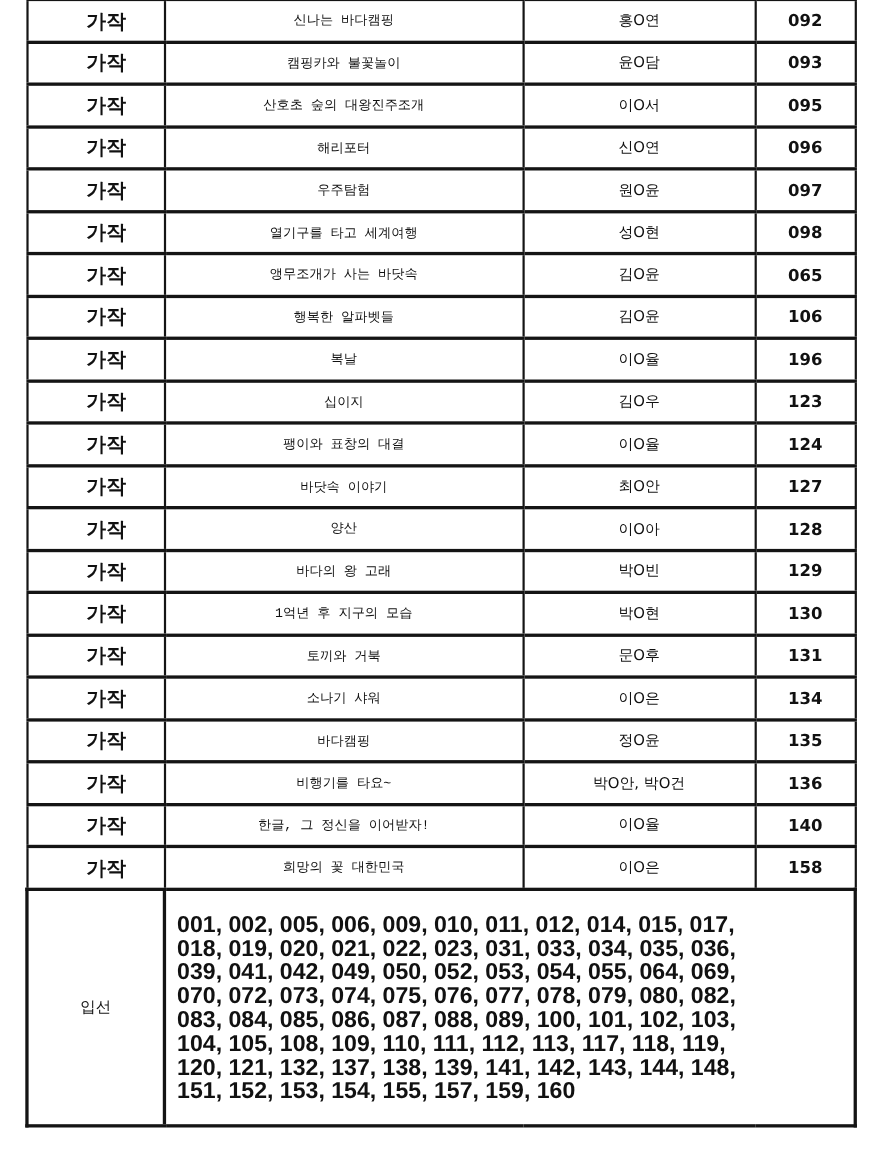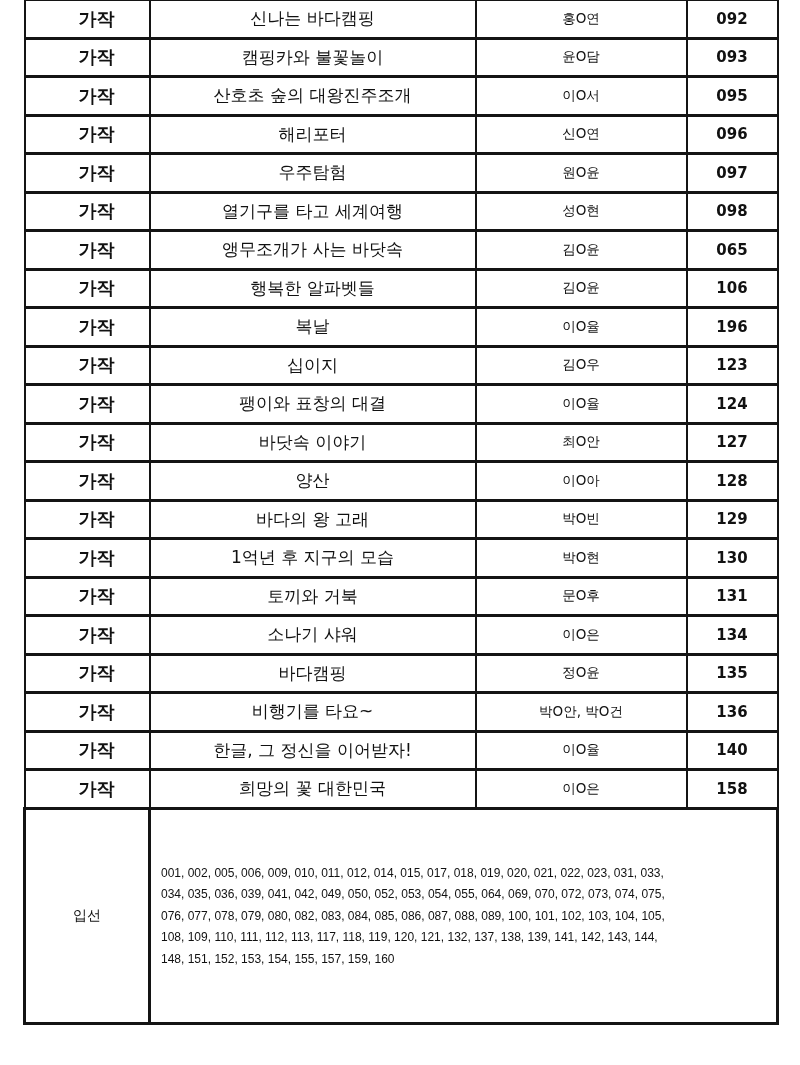--- a/index.html
+++ b/index.html
@@ -39,21 +39,22 @@
     .award-table tr.row td {
       border-top-width: 3px;
     }
     td.grade {
       font-weight: bold;
       font-size: 18px;
       letter-spacing: 0px;
       padding-left: 19px;
     }
     td.title {
-      font-size: 17px;
+      font-size: 12px;
+      font-family: Liberation Mono, monospace;
     }
     td.author {
       font-size: 13.5px;
     }
     td.entry-no {
       font-weight: bold;
       font-size: 15px;
     }
     tr.honorable td {
       border-width: 3px;
@@ -69,25 +70,26 @@
     }
     tr.honorable td.hm-list {
       text-align: left;
       padding: 0 10px 0 10px;
       border-right-width: 3px;
       border-bottom-width: 3px;
       white-space: normal;
     }
     .hm-numbers {
       font-family: "Liberation Sans", sans-serif;
-      font-size: 12px;
+      font-size: 21px;
       line-height: 21.6px;
       width: 520px;
       word-spacing: 0px;
       padding-top: 2px;
+      font-weight: bold;
     }
   </style>
 </head>
 <body>
 
 <table class="award-table">
   <colgroup>
     <col class="c1">
       <col class="c2">
       <col class="c3">

